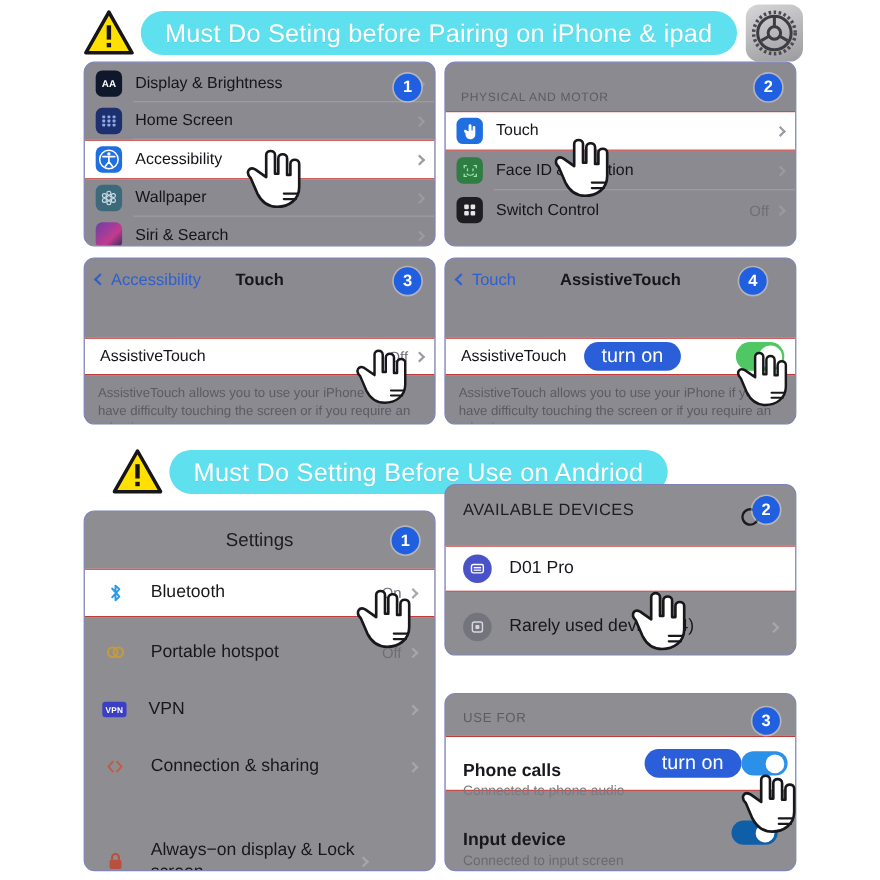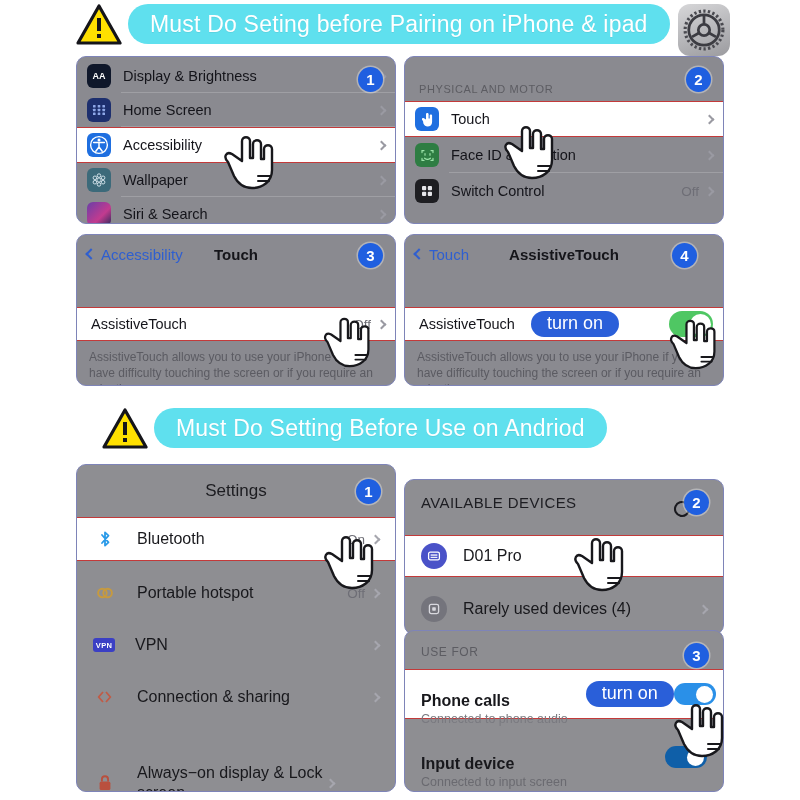--- a/index.html
+++ b/index.html
@@ -5,21 +5,21 @@
   * { box-sizing: border-box; margin: 0; padding: 0; }
   html, body {
     width: 800px; height: 800px;
     background: #ffffff;
     font-family: "Liberation Sans", sans-serif;
     overflow: hidden;
   }
   .page { position: relative; width: 800px; height: 800px; }
 
   
-  .banner { position: absolute; display: flex; }
+  .banner { position: absolute; display: flex; align-items: center; }
   .banner-warn {
     width: 46px; height: 42px; position: relative; flex: 0 0 auto;
   }
   .banner-warn svg { display: block; width: 46px; height: 42px; }
   .banner-pill {
     background: #5FE0EE;
     border-radius: 22px;
     height: 40px;
     display: flex; align-items: center; justify-content: center;
     padding: 0 22px;
@@ -434,21 +434,21 @@
     <div class="badge" style="right:14px; top:14px;">1</div>
   </div>
 
   <div class="hand" style="left:318px; top:532px;">
     <svg width="62" height="58" viewBox="0 0 62 58">
       <path d="M10,30 C5,25 8,19 14,22 L24,29 L24,9 C24,4 32,4 32,9 L32,26 L35,26 L35,12 C35,7 43,7 43,12 L43,27 L46,27 L46,17 C46,12 54,12 54,17 L54,38 C54,50 44,56 34,56 C26,56 20,52 16,44 Z" fill="#ffffff" stroke="#18181c" stroke-width="2.4" stroke-linejoin="round"></path>
       <path d="M40,44 L52,44 M40,49 L51,49" stroke="#18181c" stroke-width="2" stroke-linecap="round"></path>
     </svg>
   </div>
 
-  <div class="panel panel-android" style="left:404px; top:479px; width:320px; height:156px;">
+  <div class="panel panel-android" style="left:404px; top:440px; width:320px; height:156px;">
     <div class="section-header-big">AVAILABLE DEVICES</div>
     <div style="height:14px;"></div>
     <div class="row row-android row-hl" style="height:42px;">
       <span class="app-icon" style="background:#4a52c8; border-radius:50%; width:26px; height:26px; margin-right:16px;">
         <svg width="14" height="14" viewBox="0 0 14 14">
             <rect x="1.6" y="3.2" width="10.8" height="7.6" rx="1.6" fill="none" stroke="#fff" stroke-width="1.3"></rect>
             <rect x="3.6" y="5.4" width="6.8" height="1.3" fill="#fff"></rect>
             <rect x="3.6" y="7.8" width="6.8" height="1.1" fill="#fff"></rect>
           </svg>
       </span>

